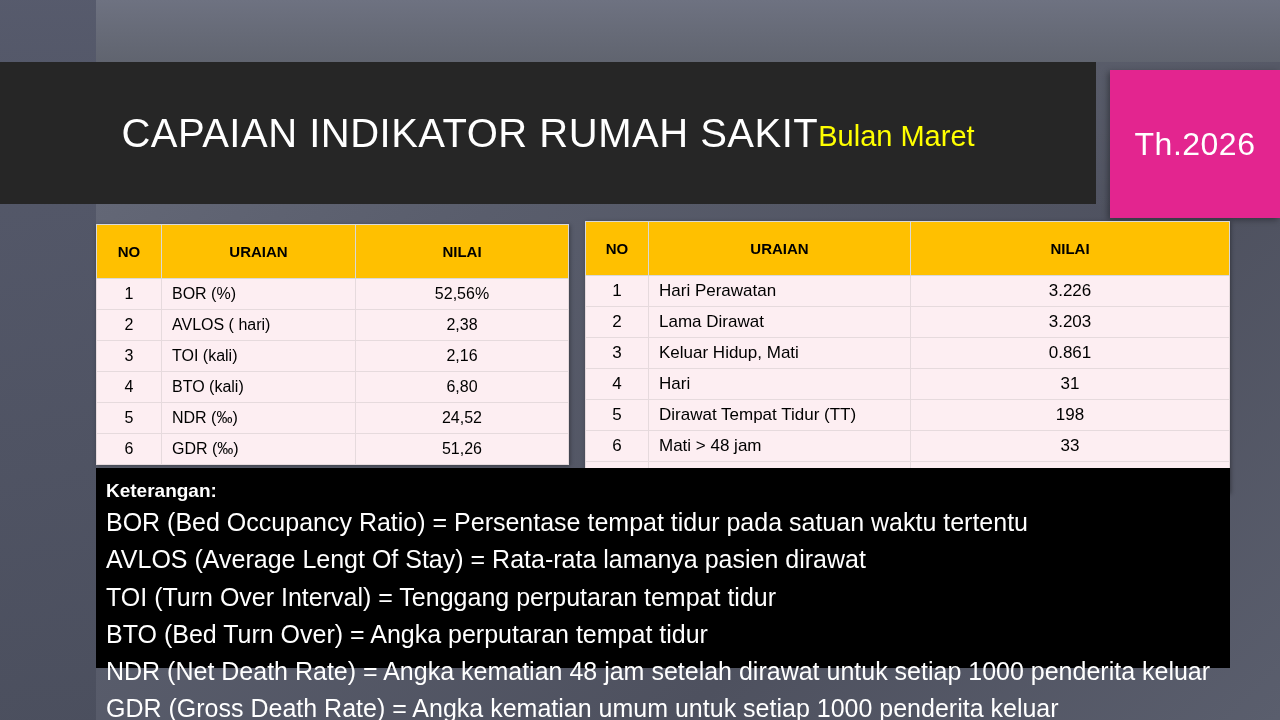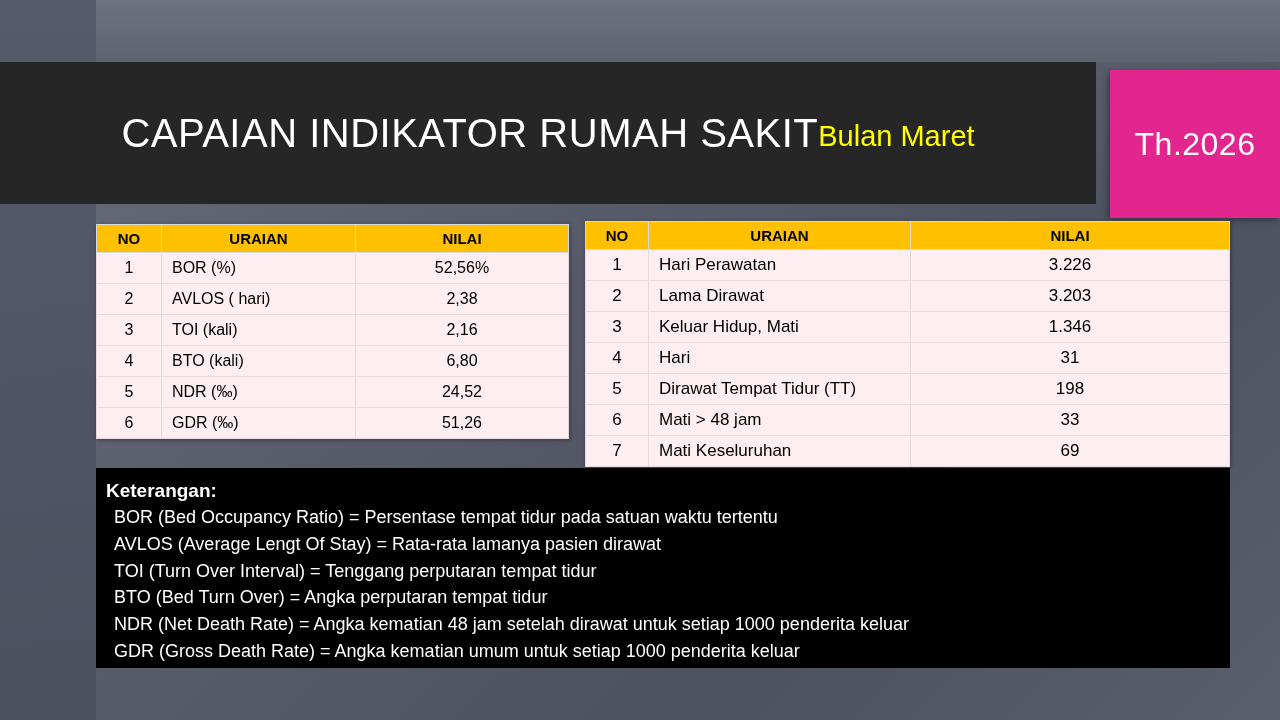--- a/index.html
+++ b/index.html
@@ -105,21 +105,21 @@
   table {
     border-collapse: collapse;
     width: 100%;
     table-layout: fixed;
   }
   thead th {
     background: #ffc000;
     color: #000000;
     font-weight: 700;
     font-size: 15px;
-    padding: 5px 4px;
+    padding: 18px 4px;
     border: 1px solid #d9d9d9;
     text-align: center;
   }
   tbody td {
     background: #fdeef2;
     font-size: 16px;
     border: 1px solid #e6dadd;
     color: #000000;
   }
   td.c-no { text-align: center; width: 56px; padding: 6px 2px; }
@@ -146,24 +146,23 @@
     color: #ffffff;
     padding: 12px 10px 10px 10px;
     box-sizing: border-box;
   }
   .notes .note-title {
     font-weight: 700;
     font-size: 19px;
     margin-bottom: 2px;
   }
   .notes .note-line {
-    font-size: 18px;
+    font-size: 25px;
     line-height: 1.49;
     white-space: nowrap;
-    margin-left: 8px;
   }
 </style>
 </head>
 <body>
 
 <div class="slide">
   <div class="top-shade"></div>
   <div class="left-band"></div>
 
   <div class="title-bar">
@@ -235,21 +234,21 @@
             <td class="c-val">3.226</td>
           </tr>
           <tr>
             <td class="c-no">2</td>
             <td class="c-desc">Lama Dirawat</td>
             <td class="c-val">3.203</td>
           </tr>
           <tr>
             <td class="c-no">3</td>
             <td class="c-desc">Keluar Hidup, Mati</td>
-            <td class="c-val">1.346</td>
+            <td class="c-val">0.861</td>
           </tr>
           <tr>
             <td class="c-no">4</td>
             <td class="c-desc">Hari</td>
             <td class="c-val">31</td>
           </tr>
           <tr>
             <td class="c-no">5</td>
             <td class="c-desc">Dirawat Tempat Tidur (TT)</td>
             <td class="c-val">198</td>

